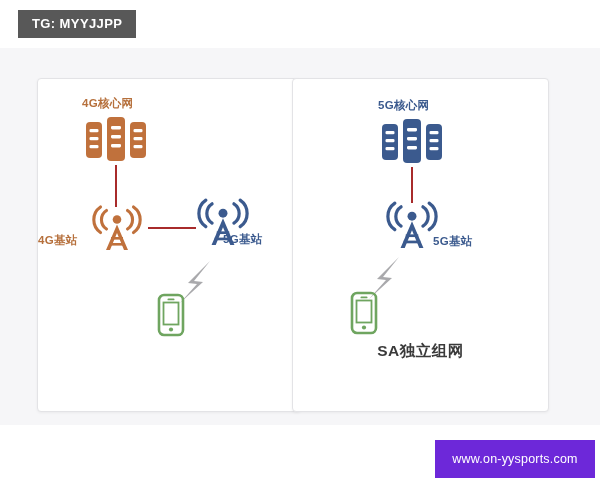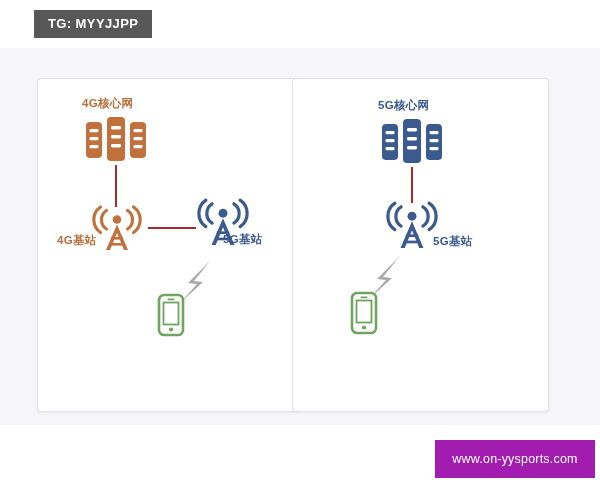--- a/index.html
+++ b/index.html
@@ -13,35 +13,35 @@
   .canvas{position:absolute;left:0;top:0;width:600px;height:480px;}
 
   
   .band{
     position:absolute;left:0;top:48px;width:600px;height:377px;
     background:#f6f6f8;
   }
 
   
   .tg-badge{
-    position:absolute;left:34px;top:10px;
+    position:absolute;left:18px;top:10px;
     padding:7px 14px 8px 14px;
     background:#585858;
     color:#ffffff;
     font-size:13px;
     letter-spacing:0.4px;
     font-weight:600;
     line-height:1;
   }
 
   
   .watermark{
     position:absolute;left:435px;top:440px;
     width:160px;height:38px;
-    background:#a21caf;
+    background:#6d28d9;
     color:#ffffff;
     font-size:12.5px;
     display:flex;align-items:center;justify-content:center;
     letter-spacing:0.2px;
   }
 
   
   .card{
     position:absolute;top:78px;
     height:332px;
@@ -120,21 +120,21 @@
           <path d="M8.5 3 A15.5 15.5 0 0 0 8.5 28.5"></path>
           <path d="M35.5 6.5 A11 11 0 0 1 35.5 25"></path>
           <path d="M41.5 3 A15.5 15.5 0 0 1 41.5 28.5"></path>
         </g>
         <circle cx="25" cy="15.5" r="4.3" fill="#c0713c"></circle>
         <path d="M25 20.5 L36 46 L32 46 L25 29 L18 46 L14 46 Z" fill="#c0713c"></path>
         <rect x="19" y="33" width="12" height="2.6" fill="#c0713c"></rect>
         <rect x="17" y="39" width="16" height="2.6" fill="#c0713c"></rect>
       </svg>
     </div>
-    <div class="label label-orange" style="left:19px;top:154px;">4G基站</div>
+    <div class="label label-orange" style="left:0;top:154px;">4G基站</div>
 
     <div class="line hline" style="left:110px;top:148px;width:48px;"></div>
 
     <div class="node" style="left:159px;top:118px;">
       <svg width="52" height="50" viewBox="0 0 50 48">
         <g fill="none" stroke="#3b5a8e" stroke-width="3.1" stroke-linecap="round">
           <path d="M14.5 6.5 A11 11 0 0 0 14.5 25"></path>
           <path d="M8.5 3 A15.5 15.5 0 0 0 8.5 28.5"></path>
           <path d="M35.5 6.5 A11 11 0 0 1 35.5 25"></path>
           <path d="M41.5 3 A15.5 15.5 0 0 1 41.5 28.5"></path>
@@ -211,17 +211,18 @@
 
     <div class="node" style="left:58px;top:213px;">
       <svg width="26" height="42" viewBox="0 0 26 42">
         <rect x="1" y="1" width="24" height="40" rx="5" fill="none" stroke="#6fa560" stroke-width="2.6"></rect>
         <rect x="5.5" y="8.5" width="15" height="22" fill="none" stroke="#6fa560" stroke-width="1.8"></rect>
         <rect x="9.5" y="4.4" width="7" height="1.9" rx="0.9" fill="#6fa560"></rect>
         <circle cx="13" cy="35.5" r="2.1" fill="#6fa560"></circle>
       </svg>
     </div>
 
+    <div class="card-title">SA独立组网</div>
   </div>
 
   <div class="watermark">www.on-yysports.com</div>
 
 </div>
 
 </body></html>

